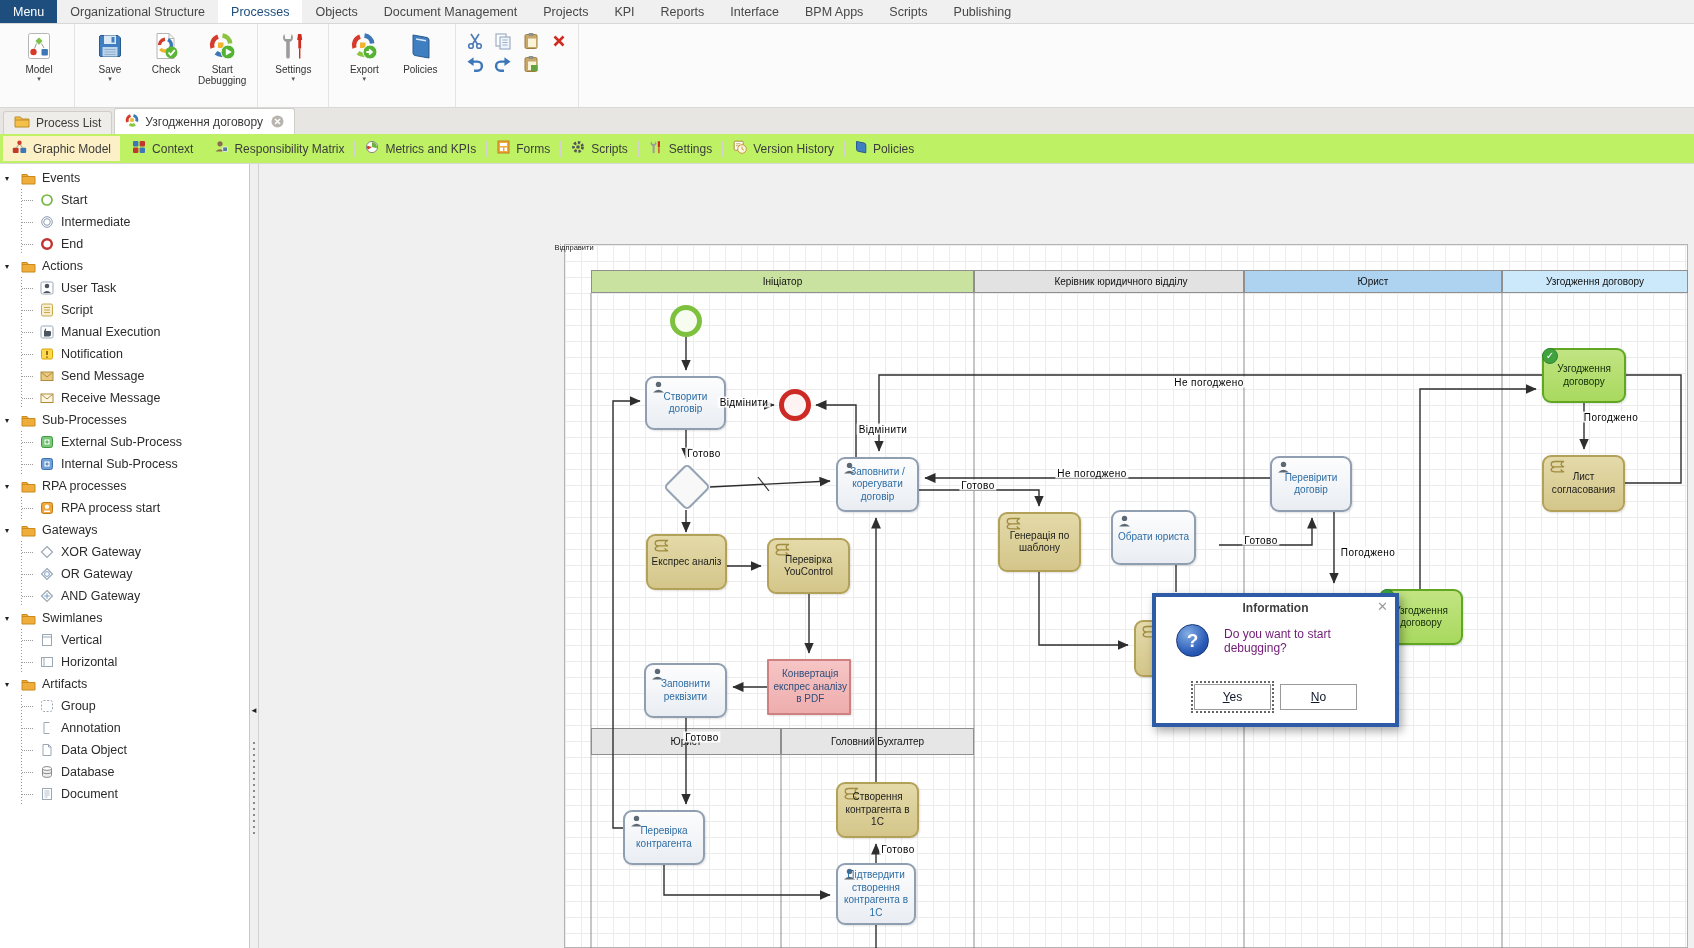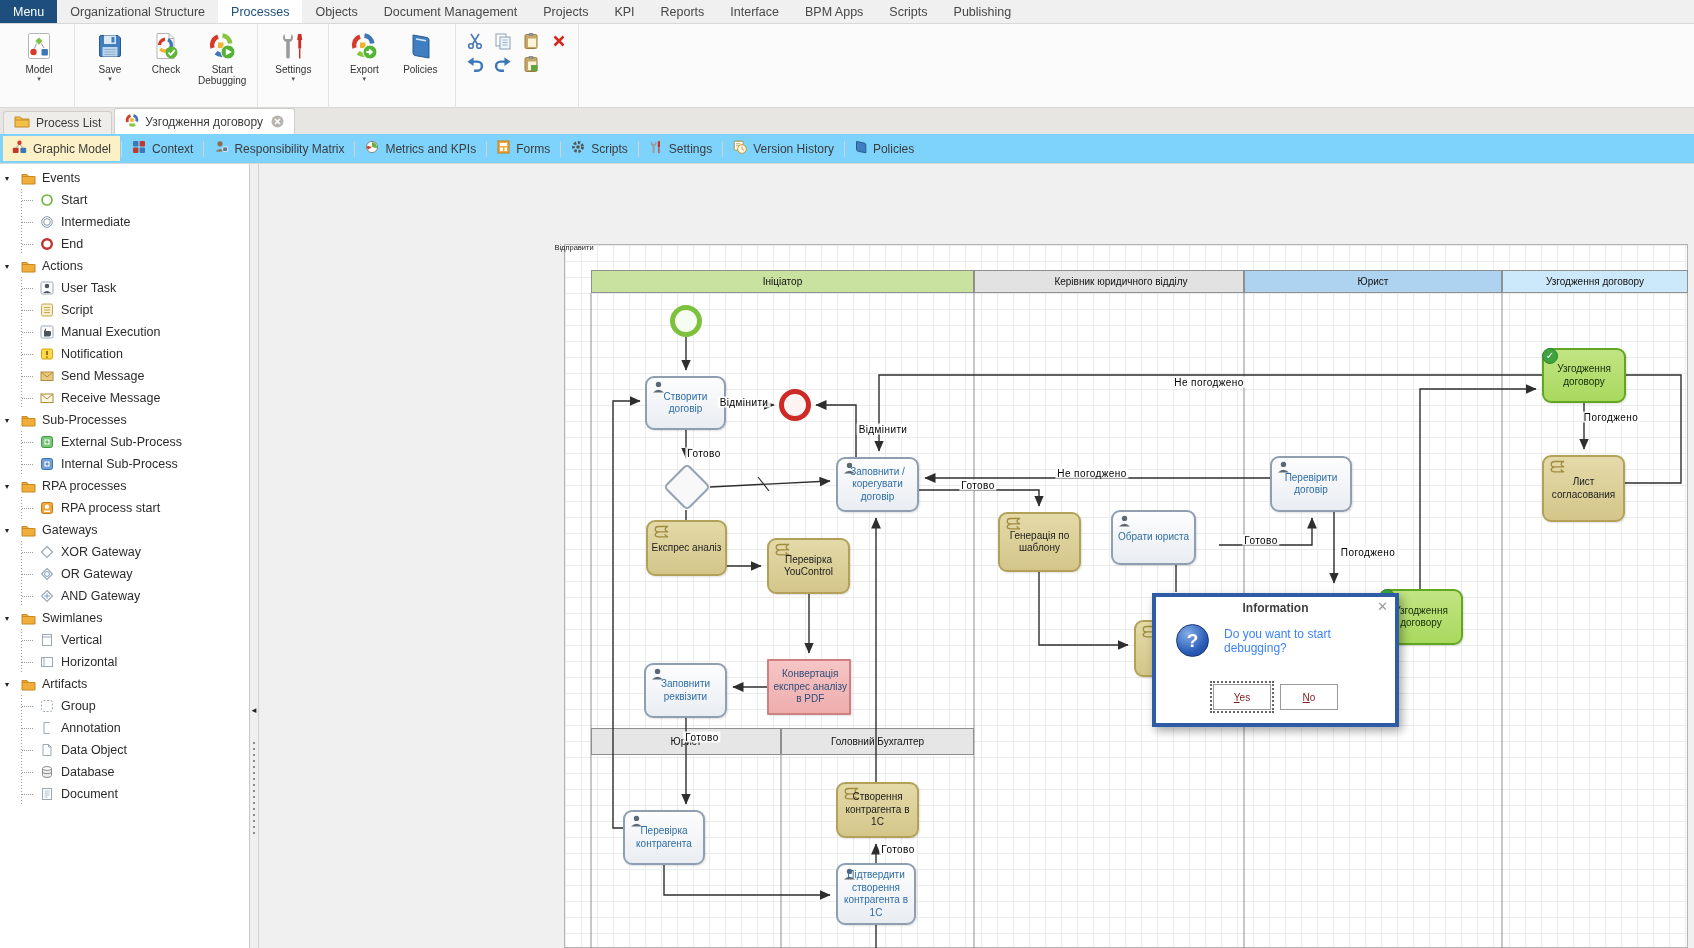--- a/index.html
+++ b/index.html
@@ -26,21 +26,21 @@
   .clipbtn { width:18px; height:18px; display:flex; align-items:center; justify-content:center; cursor:default; }
 
   
   .tabbar { height:26px; background:#e8e6e2; display:flex; align-items:flex-end; padding-left:3px; gap:2px; flex:0 0 auto; }
   .tab { height:23px; display:flex; align-items:center; gap:6px; padding:0 10px; font-size:12px; color:#3a3a3a;
          background:#efede9; border:1px solid #d0cec8; border-bottom:none; border-radius:3px 3px 0 0; cursor:default; white-space:nowrap; }
   .tab.active { background:#fff; height:26px; }
   .tab .tclose { display:flex; margin-left:2px; }
 
   
-  .viewbar { height:30px; background:#7dd3fc; border-bottom:1px solid #d8d8d8; display:flex; align-items:center; padding-left:3px; flex:0 0 auto; }
+  .viewbar { height:30px; background:#bef264; border-bottom:1px solid #d8d8d8; display:flex; align-items:center; padding-left:3px; flex:0 0 auto; }
   .vitem { display:flex; align-items:center; gap:6px; padding:4px 9px; font-size:12px; color:#3c3c3c; cursor:default; white-space:nowrap; }
   .vitem.active { background:#fcf0c6; }
   .vsep { width:1px; height:16px; background:#d3d1cc; margin:0 1px; }
 
   
   .main { flex:1; display:flex; min-height:0; }
   .sidebar { width:250px; background:#fff; border-right:1px solid #c9c9c9; display:flex; flex-direction:column; flex:0 0 auto; }
   .sb-header { height:33px; flex:0 0 auto; background:linear-gradient(#fdeeb5,#f8da7e); display:flex; align-items:center; gap:8px; padding-left:7px; font-weight:bold; font-size:13.5px; color:#1f1f1f; }
   .tree { flex:1; overflow:hidden; padding-top:3px; font-size:12.5px; color:#2b2b2b; }
   .titem { height:22px; display:flex; align-items:center; gap:6px; cursor:default; }
@@ -95,23 +95,23 @@
   
   .dialog { position:absolute; left:1153px; top:593px; width:247px; height:134px; background:#fff;
             border:4px solid #2d5ba6; box-shadow:3px 4px 9px rgba(0,0,0,0.35); z-index:10; }
   .dlg-title { height:21px; display:flex; align-items:center; justify-content:center; font-weight:bold;
                font-size:12px; color:#3f3f3f; position:relative; }
   .dlg-close { position:absolute; right:7px; top:3px; color:#9a9a9a; font-size:13px; line-height:13px; cursor:default; }
   .dlg-body { display:flex; align-items:center; gap:15px; padding:6px 8px 0 20px; }
   .dlg-icon { width:33px; height:33px; flex:0 0 auto; border-radius:50%;
               background:radial-gradient(circle at 35% 28%,#84aee4,#2a5cb8 62%,#1b3f8f); border:1px solid #16357a;
               color:#fff; font-weight:bold; font-size:19px; display:flex; align-items:center; justify-content:center; }
-  .dlg-msg { font-size:12px; color:#3b82f6; }
+  .dlg-msg { font-size:12px; color:#701a75; }
   .dlg-buttons { position:absolute; left:0; right:0; top:87px; display:flex; justify-content:center; gap:9px; }
-  .dlg-btn { width:58px; height:26px; background:#fff; border:1px solid #9a9a9a; font-size:10px; color:#7f1d1d;
+  .dlg-btn { width:77px; height:26px; background:#fff; border:1px solid #9a9a9a; font-size:12px; color:#0f172a;
              display:flex; align-items:center; justify-content:center; cursor:default; }
   .dlg-btn span { display:block; }
   .dlg-btn span::first-letter { text-decoration:underline; }
   .dlg-btn.focus { outline:2px dotted #666; outline-offset:1px; }
 </style>
 </head>
 <body>
 
 <div class="app">
 
@@ -783,21 +783,21 @@
             <div class="node node--gateway" style="left: 671px; top: 470px; width: 34px; height: 34px;"></div>
             <div class="node node--user" style="left: 837px; top: 457px; width: 83px; height: 55px;">
               <span class="nicon"><svg width="13" height="12" viewBox="0 0 13 12">
                   <circle cx="6.5" cy="3.4" r="2.7" fill="#5c6873"></circle>
                   <path d="M1 11.5 Q6.5 5.8 12 11.5 Z" fill="#5c6873"></path>
                 </svg></span>
               <span class="nlbl">Заповнити /
 корегувати
 договір</span>
             </div>
-            <div class="node node--script" style="left: 647px; top: 520px; width: 81px; height: 56px;">
+            <div class="node node--script" style="left: 647px; top: 534px; width: 81px; height: 56px;">
               <span class="nicon"><svg width="17" height="13" viewBox="0 0 17 13">
                   <path d="M6 1.5 h9 q-3 1.2 -3 2.7 q0 1.5 3 2.7 h-9 M6 1.5 q-3.8 0 -3.8 2.7 q0 2.7 3.8 2.7 M6 6.9 q-3.8 0.9 -3.8 2.9 q0 2 3.8 2 h9 q-3 -1 -3 -2.5" fill="none" stroke="#a08b3f" stroke-width="1.3"></path>
                 </svg></span>
               <span class="nlbl">Експрес аналіз</span>
             </div>
             <div class="node node--script" style="left: 768px; top: 538px; width: 83px; height: 56px;">
               <span class="nicon"><svg width="17" height="13" viewBox="0 0 17 13">
                   <path d="M6 1.5 h9 q-3 1.2 -3 2.7 q0 1.5 3 2.7 h-9 M6 1.5 q-3.8 0 -3.8 2.7 q0 2.7 3.8 2.7 M6 6.9 q-3.8 0.9 -3.8 2.9 q0 2 3.8 2 h9 q-3 -1 -3 -2.5" fill="none" stroke="#a08b3f" stroke-width="1.3"></path>
                 </svg></span>
               <span class="nlbl">Перевірка
@@ -823,21 +823,21 @@
                   <path d="M1 11.5 Q6.5 5.8 12 11.5 Z" fill="#5c6873"></path>
                 </svg></span>
               <span class="nlbl">Перевірити
 договір</span>
             </div>
             <div class="node node--green" style="left: 1543px; top: 348px; width: 84px; height: 55px;">
               <span class="nlbl">Узгодження
 договору</span>
               <span class="badge">✓</span>
             </div>
-            <div class="node node--script" style="left: 1543px; top: 455px; width: 83px; height: 67px;">
+            <div class="node node--script" style="left: 1543px; top: 455px; width: 83px; height: 57px;">
               <span class="nicon"><svg width="17" height="13" viewBox="0 0 17 13">
                   <path d="M6 1.5 h9 q-3 1.2 -3 2.7 q0 1.5 3 2.7 h-9 M6 1.5 q-3.8 0 -3.8 2.7 q0 2.7 3.8 2.7 M6 6.9 q-3.8 0.9 -3.8 2.9 q0 2 3.8 2 h9 q-3 -1 -3 -2.5" fill="none" stroke="#a08b3f" stroke-width="1.3"></path>
                 </svg></span>
               <span class="nlbl">Лист
 согласования</span>
             </div>
             <div class="node node--user" style="left: 645px; top: 663px; width: 83px; height: 55px;">
               <span class="nicon"><svg width="13" height="12" viewBox="0 0 13 12">
                   <circle cx="6.5" cy="3.4" r="2.7" fill="#5c6873"></circle>
                   <path d="M1 11.5 Q6.5 5.8 12 11.5 Z" fill="#5c6873"></path>

